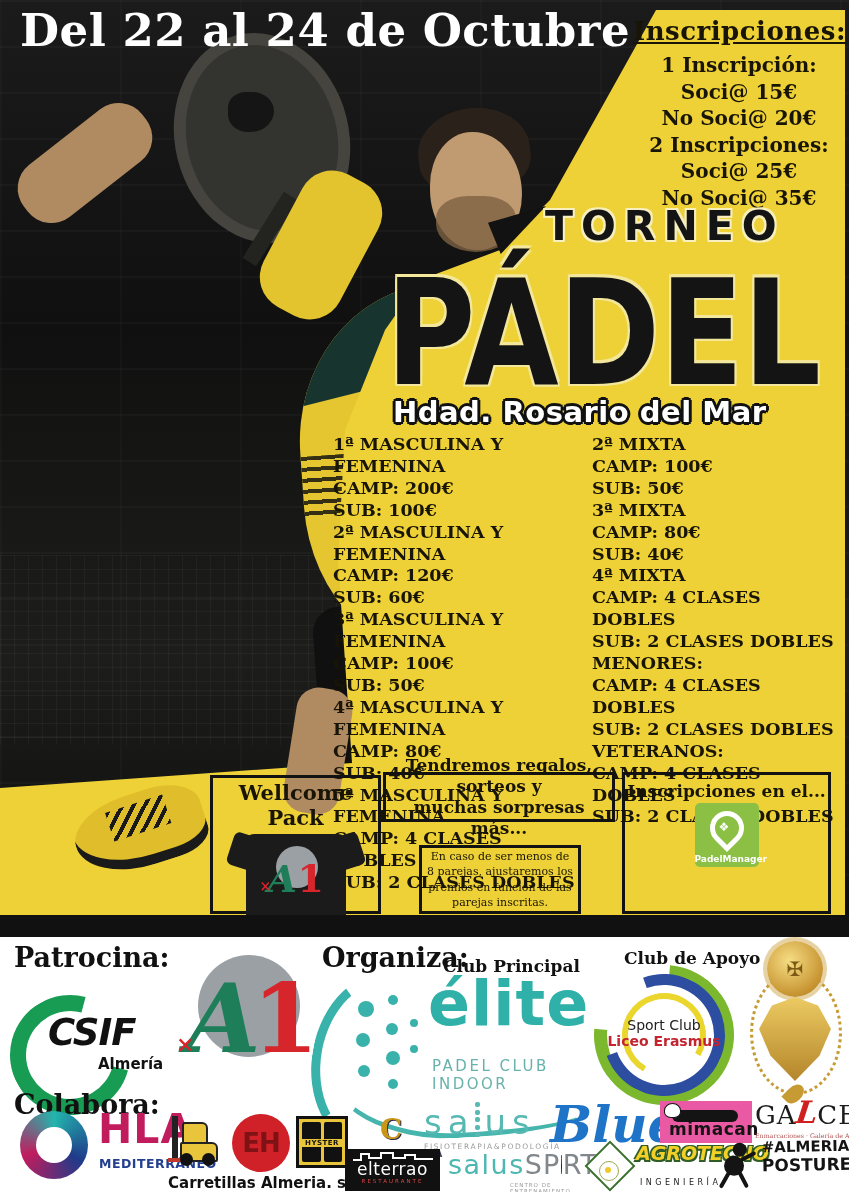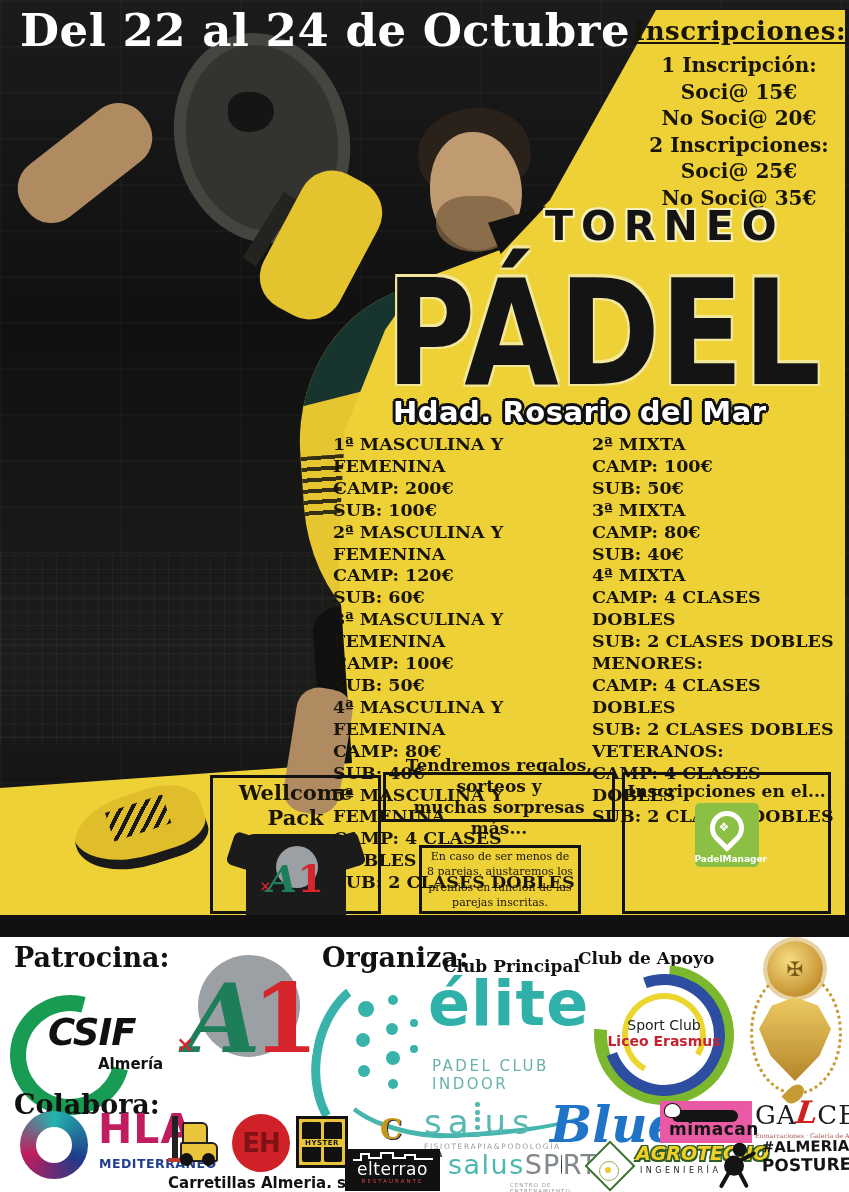--- a/index.html
+++ b/index.html
@@ -209,21 +209,21 @@
   .ss-ball{width:19px;height:19px;background:#272727;border-radius:50%;margin:0 1px;
     background-image:radial-gradient(circle at 35% 30%,#4a4a4a 0 3px,transparent 3px);}
   .ss-sub{margin:2px 0 0 62px;font-size:5.5px;color:#9a9a9a;letter-spacing:1px;}
   
   .agro{position:absolute;left:592px;top:205px;width:130px;height:48px;font-family:"DejaVu Sans",sans-serif;}
   .agro-icon{position:absolute;left:0;top:6px;width:32px;height:32px;border:2.5px solid #39702c;transform:rotate(45deg);background:#fff;}
   .agro-daisy{position:absolute;left:7px;top:19px;width:18px;height:18px;background:#fff;border:1.5px solid #9aa84f;border-radius:50%;}
   .agro-daisy:after{content:"";position:absolute;left:5px;top:5px;width:6px;height:6px;background:#f0c929;border-radius:50%;}
   .agro-name{position:absolute;left:44px;top:0;font-size:19px;font-weight:800;font-style:italic;color:#f2d027;letter-spacing:0;
     text-shadow:-1.5px -1.5px 0 #2f5d25,1.5px -1.5px 0 #2f5d25,-1.5px 1.5px 0 #2f5d25,1.5px 1.5px 0 #2f5d25;}
-  .agro-sub{position:absolute;left:48px;top:24px;font-size:8px;color:#222;letter-spacing:3.5px;}
+  .agro-sub{position:absolute;left:48px;top:36px;font-size:8px;color:#222;letter-spacing:3.5px;}
   
   .post{position:absolute;left:716px;top:200px;width:132px;height:55px;font-family:"DejaVu Sans",sans-serif;transform:rotate(-1deg);}
   .post-fig{position:absolute;left:0;top:4px;}
   .post-txt{position:absolute;left:46px;top:2px;font-weight:800;color:#141414;}
   .post-l1{font-size:15px;line-height:1.1;}
   .post-l2{font-size:17px;line-height:1.1;}
 </style>
 </head>
 <body>
 
@@ -371,21 +371,21 @@
       <span class="edot" style="left:98px;top:48px;width:8px;height:8px;"></span>
       <span class="edot" style="left:46px;top:94px;width:12px;height:12px;"></span>
       <span class="edot" style="left:74px;top:80px;width:14px;height:14px;"></span>
       <span class="edot" style="left:98px;top:74px;width:8px;height:8px;"></span>
       <span class="edot" style="left:76px;top:108px;width:10px;height:10px;"></span>
       <div class="elite-name">élite</div>
       <div class="elite-sub">PADEL CLUB INDOOR</div>
       <div class="elite-swoosh"></div>
     </div>
 
-    <div class="s-sub" style="left:578px;top:11px;">Club de Apoyo</div>
+    <div class="s-sub" style="left:624px;top:11px;">Club de Apoyo</div>
 
     <div class="liceo">
       <div class="liceo-g"></div>
       <div class="liceo-b"></div>
       <div class="liceo-y"></div>
       <div class="liceo-txt">
         <div class="liceo-l1">Sport Club</div>
         <div class="liceo-l2">Liceo Erasmus</div>
       </div>
     </div>

